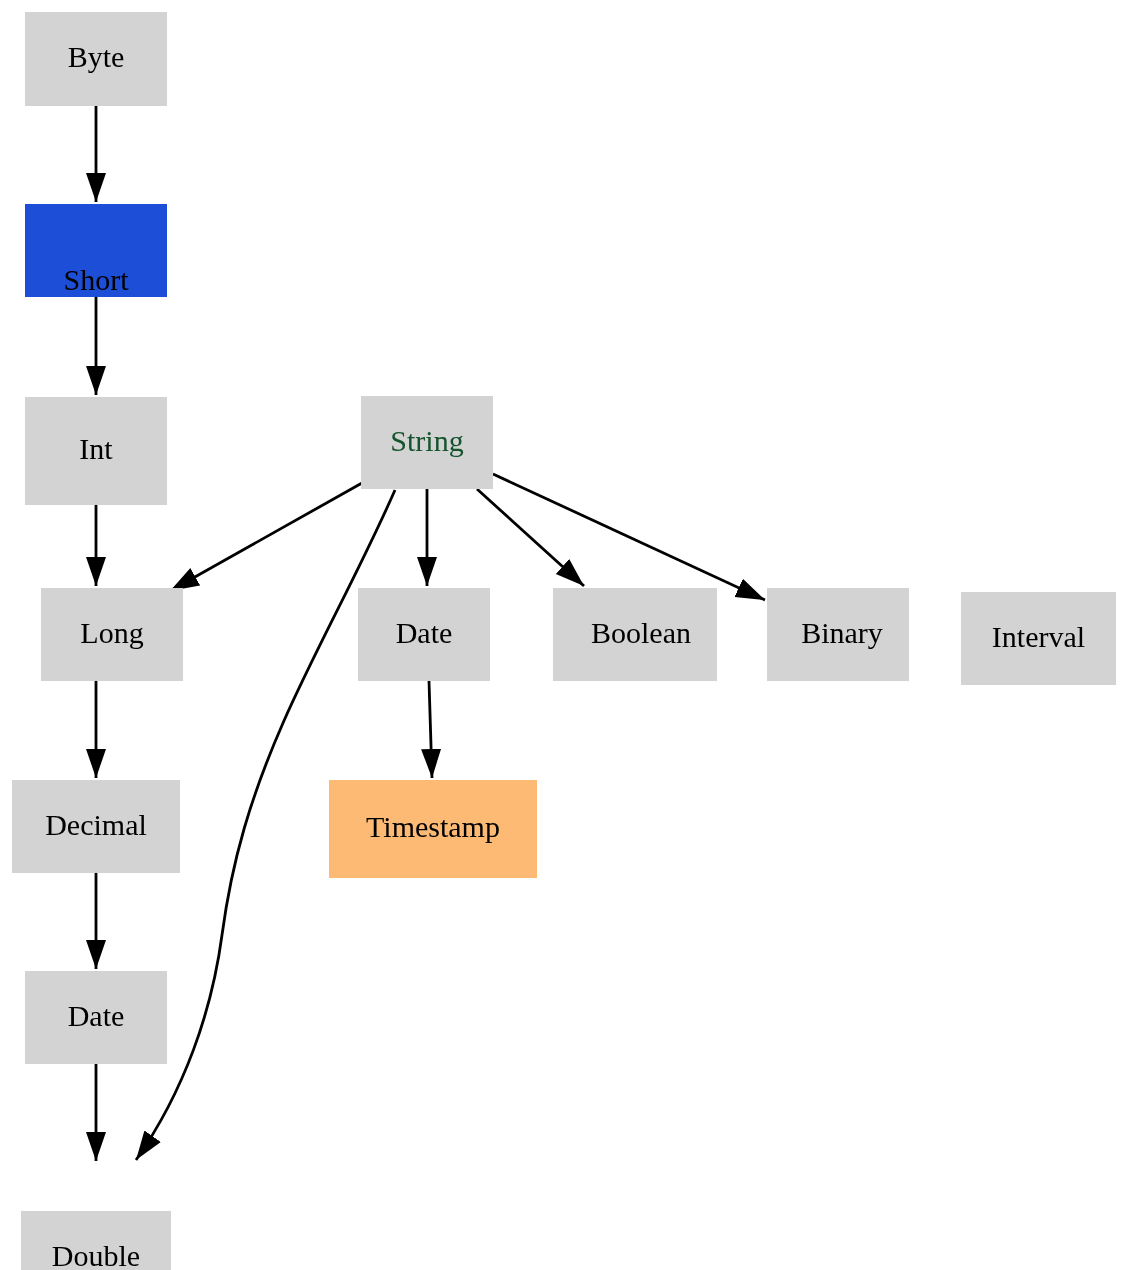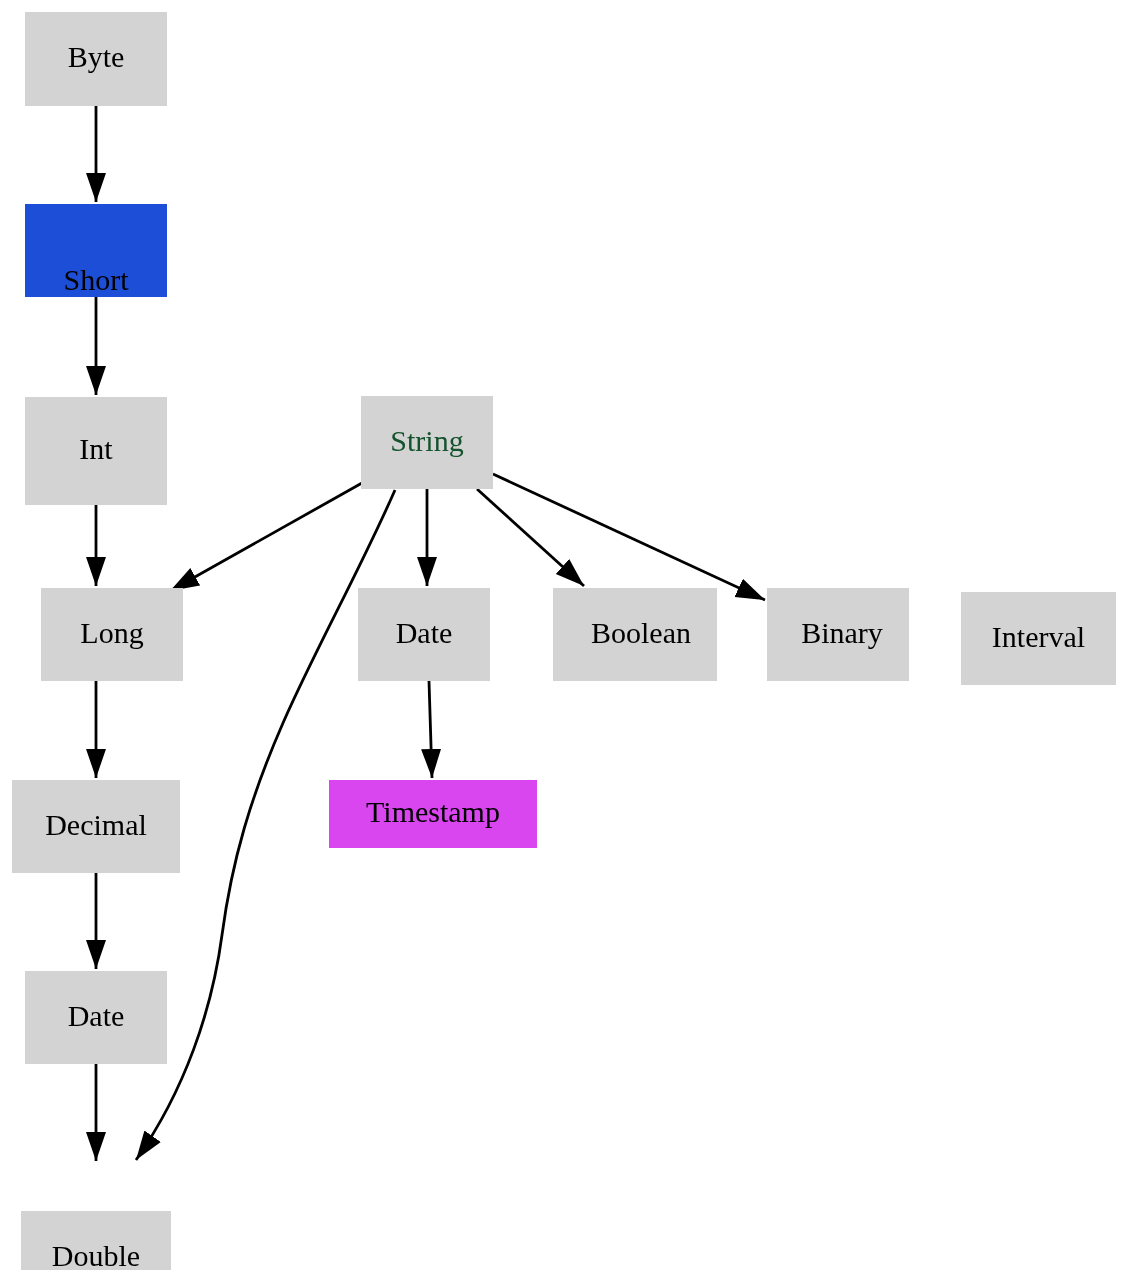--- a/index.html
+++ b/index.html
@@ -89,21 +89,21 @@
       </div>
       <div class="node" style="left: 767px; top: 588px; width: 142px; height: 93px; background: rgb(211, 211, 211); padding-left: 8px;">
         <span class="node-label" style="color: rgb(0, 0, 0);">Binary</span>
       </div>
       <div class="node" style="left: 961px; top: 592px; width: 155px; height: 93px; background: rgb(211, 211, 211);">
         <span class="node-label" style="color: rgb(0, 0, 0);">Interval</span>
       </div>
       <div class="node" style="left: 12px; top: 780px; width: 168px; height: 93px; background: rgb(211, 211, 211);">
         <span class="node-label" style="color: rgb(0, 0, 0);">Decimal</span>
       </div>
-      <div class="node" style="left: 329px; top: 780px; width: 208px; height: 68px; background: #d946ef;">
+      <div class="node" style="left: 329px; top: 780px; width: 208px; height: 98px; background: #fdba74;">
         <span class="node-label" style="color: rgb(0, 0, 0);">Timestamp</span>
       </div>
       <div class="node" style="left: 25px; top: 971px; width: 142px; height: 93px; background: rgb(211, 211, 211);">
         <span class="node-label" style="color: rgb(0, 0, 0);">Date</span>
       </div>
       <div class="node" style="left: 21px; top: 1163px; width: 150px; height: 93px; background: rgb(211, 211, 211); margin-top: 48px;">
         <span class="node-label" style="color: rgb(0, 0, 0);">Double</span>
       </div>
     </div>
 </div>

